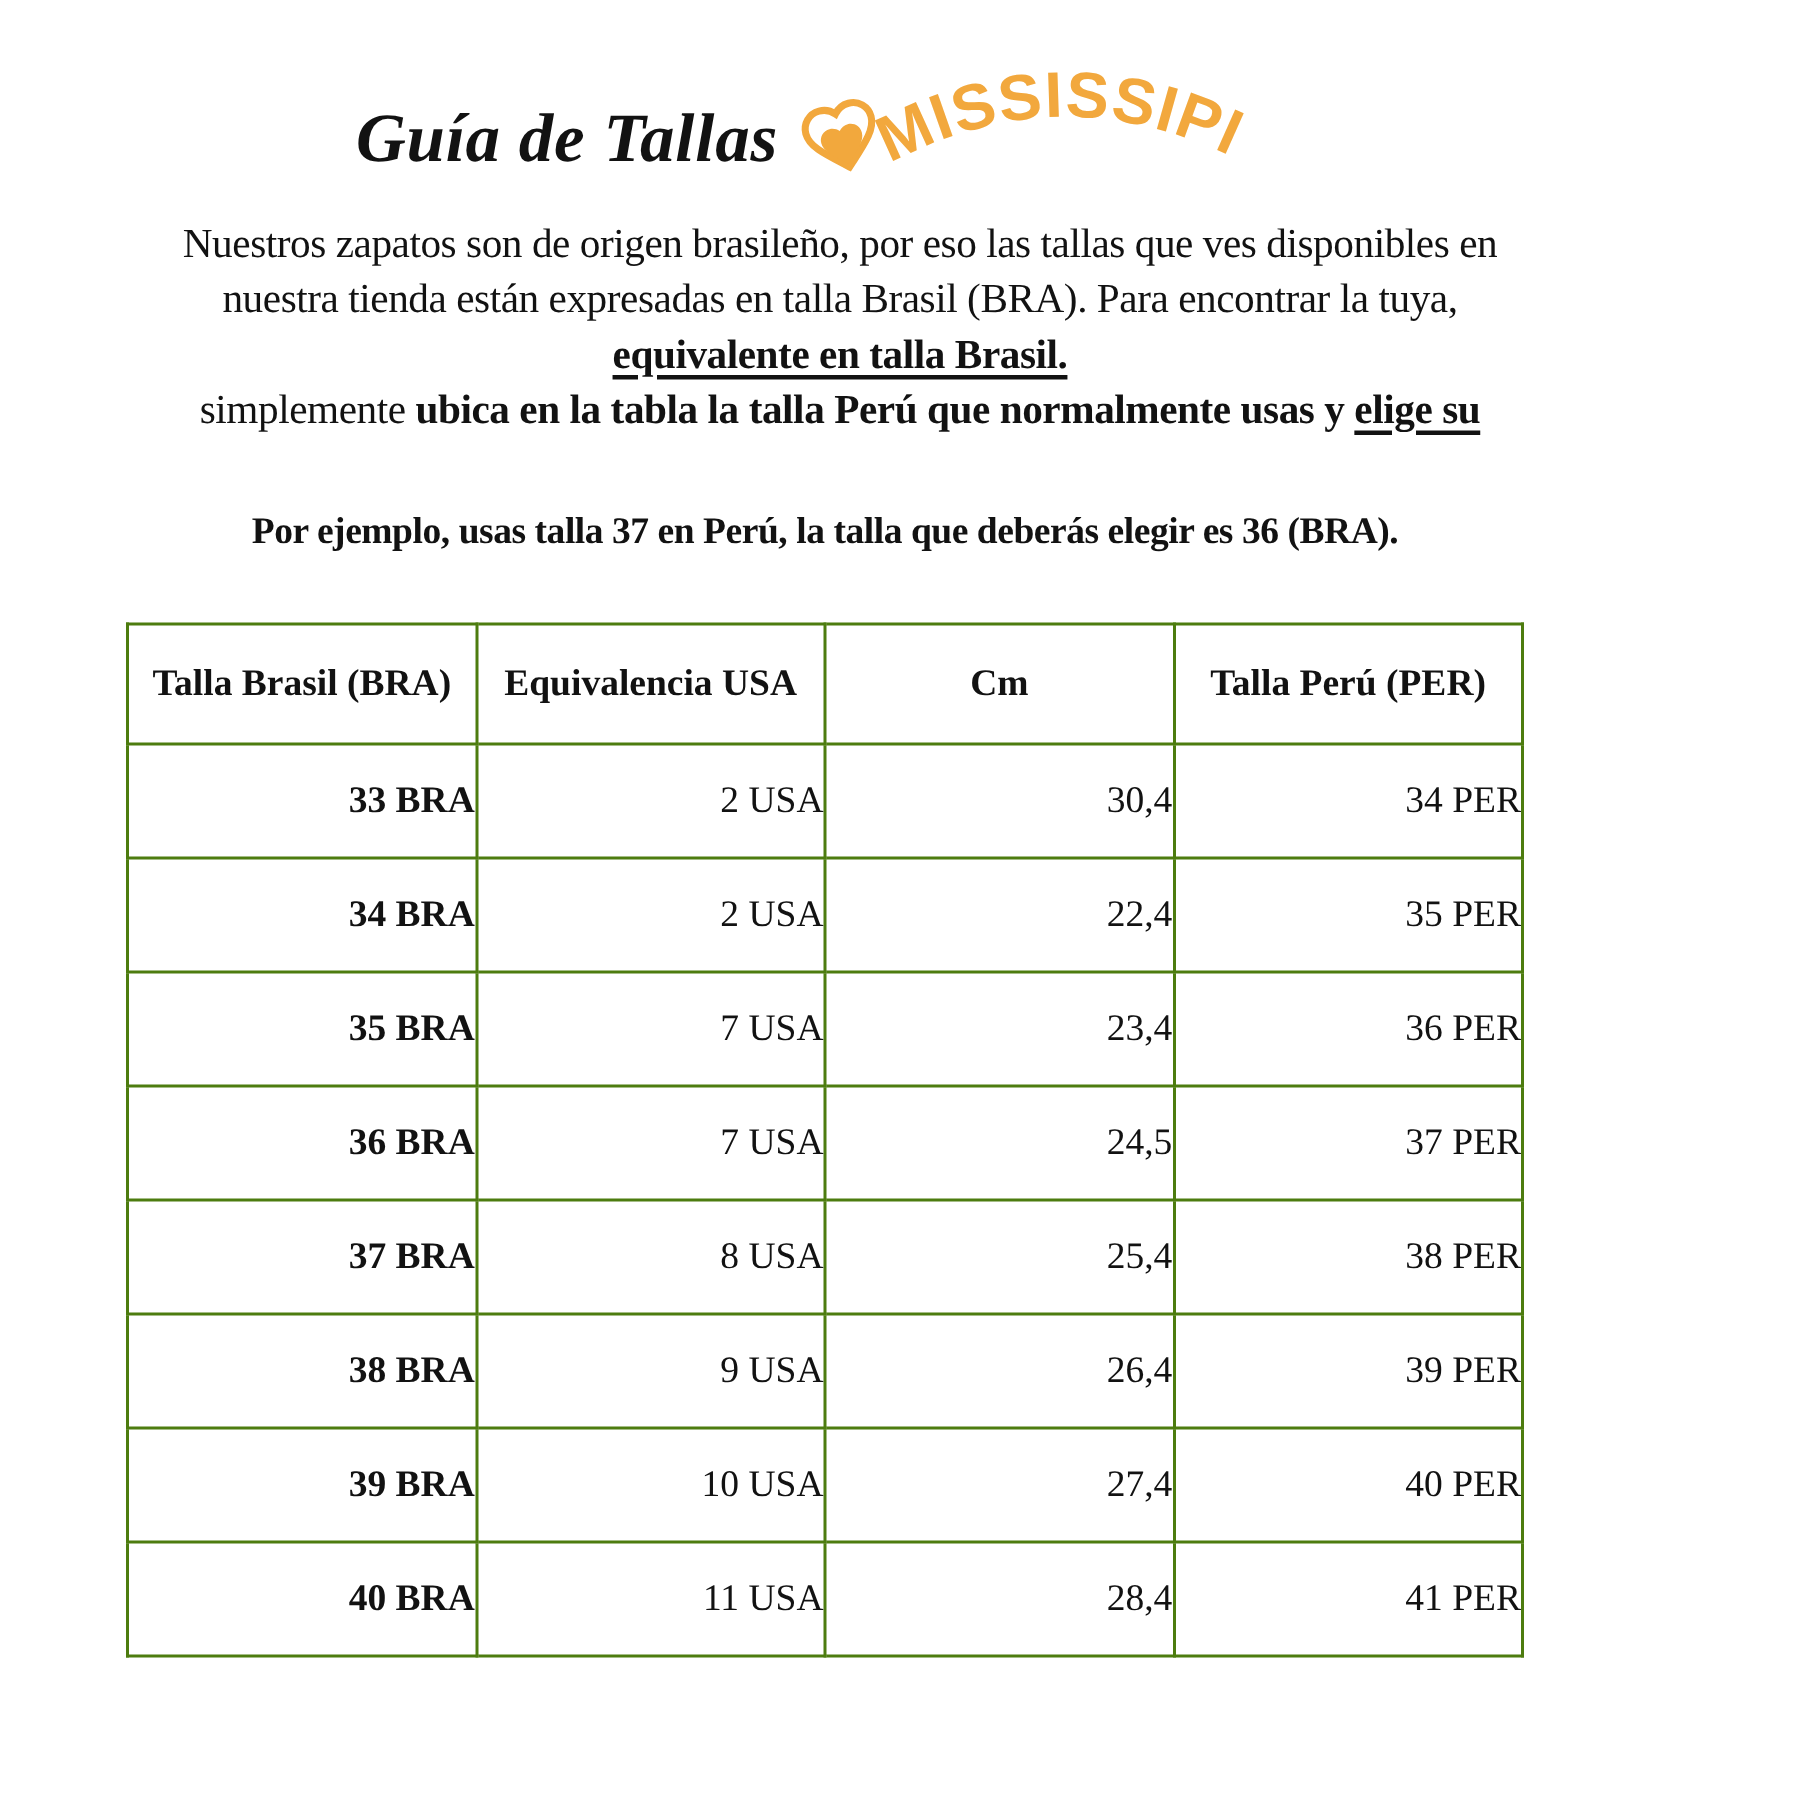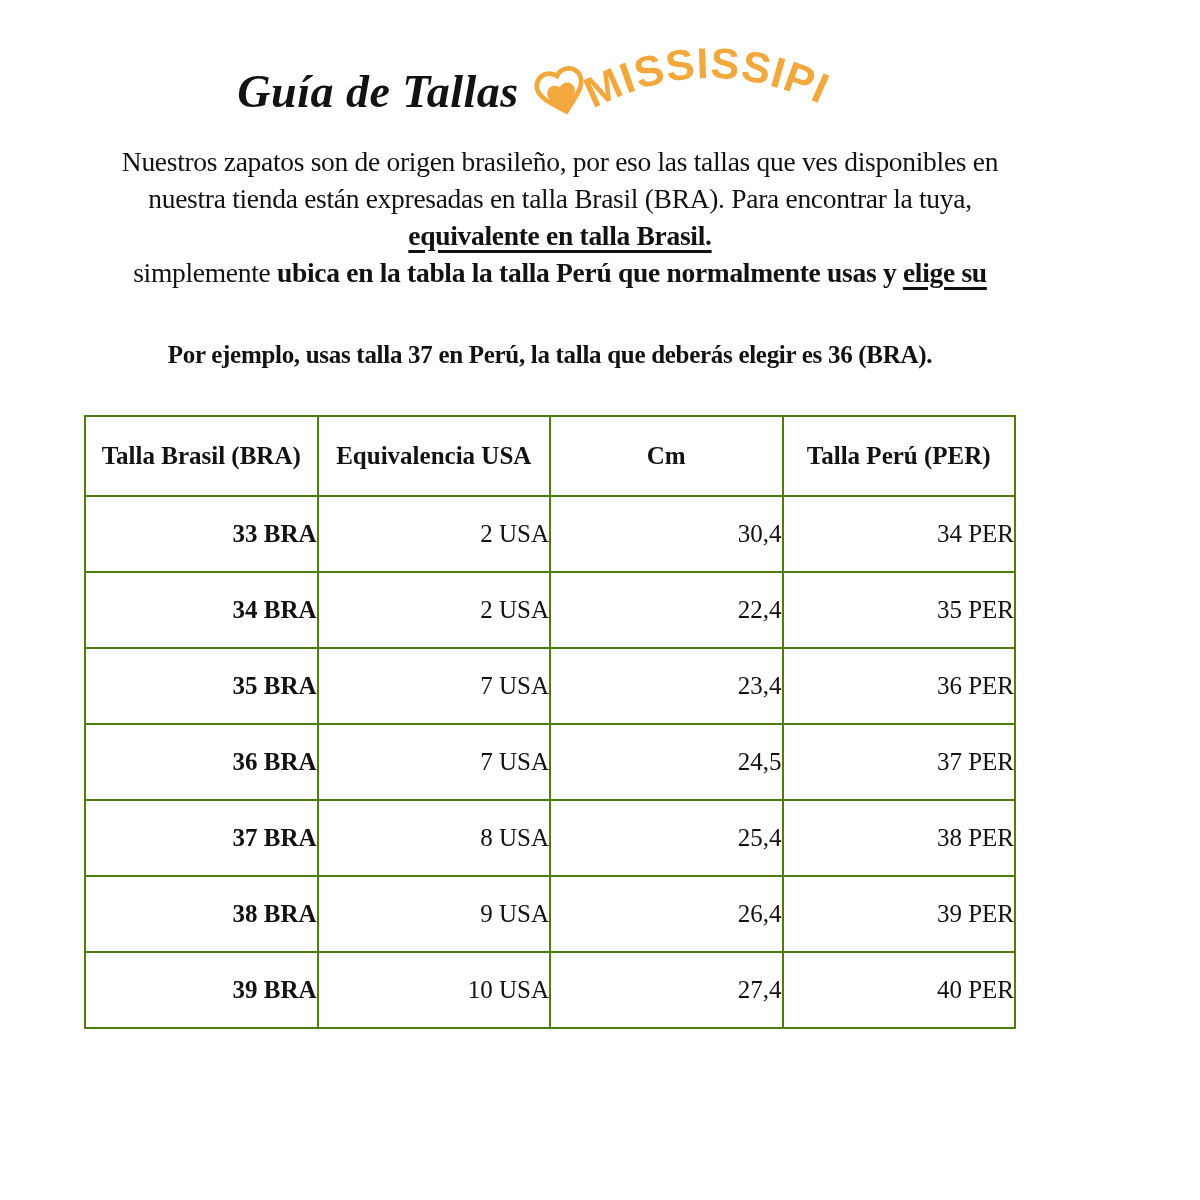--- a/index.html
+++ b/index.html
@@ -146,16 +146,22 @@
         <td>9 USA</td>
         <td>26,4</td>
         <td>39 PER</td>
       </tr>
       <tr>
         <td class="col-first">39 BRA</td>
         <td>10 USA</td>
         <td>27,4</td>
         <td>40 PER</td>
       </tr>
+      <tr>
+        <td class="col-first">40 BRA</td>
+        <td>11 USA</td>
+        <td>28,4</td>
+        <td>41 PER</td>
+      </tr>
     </tbody>
   </table>
 
 </div>
 
 </body></html>

